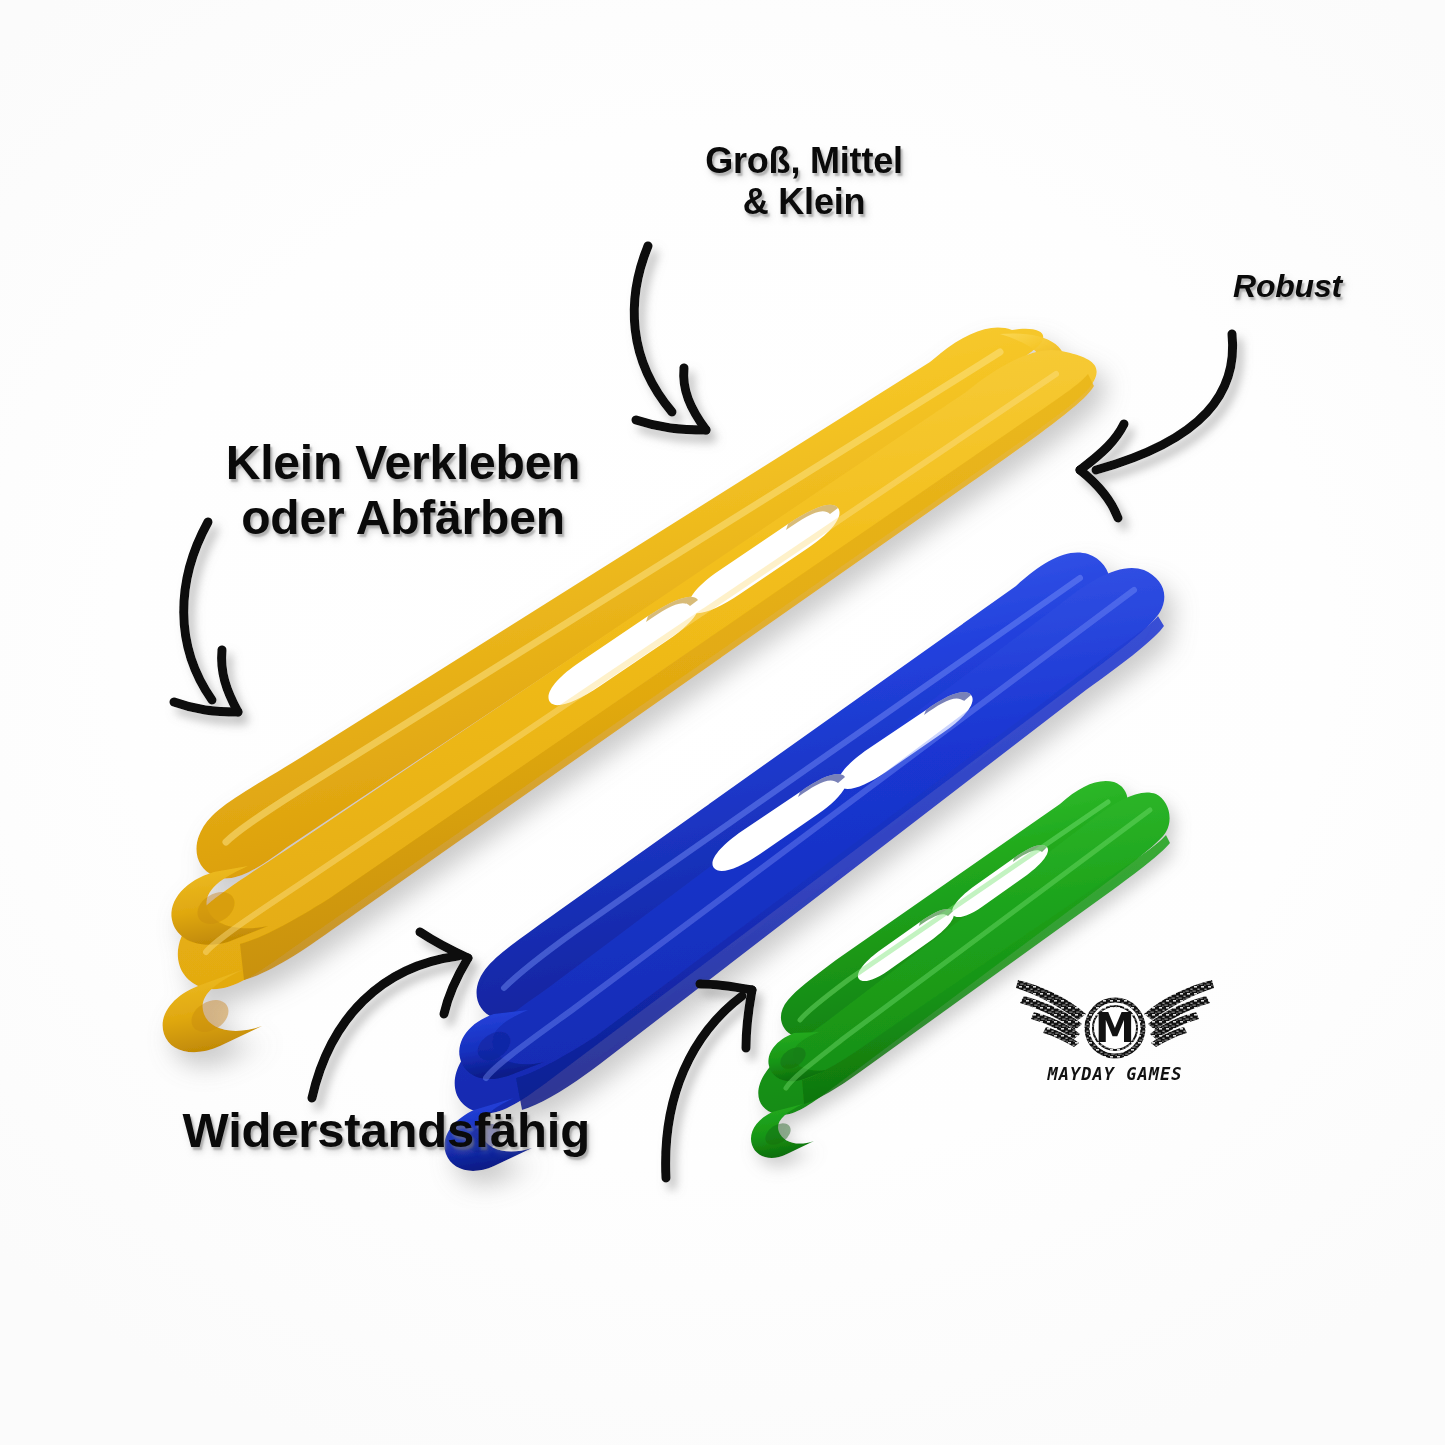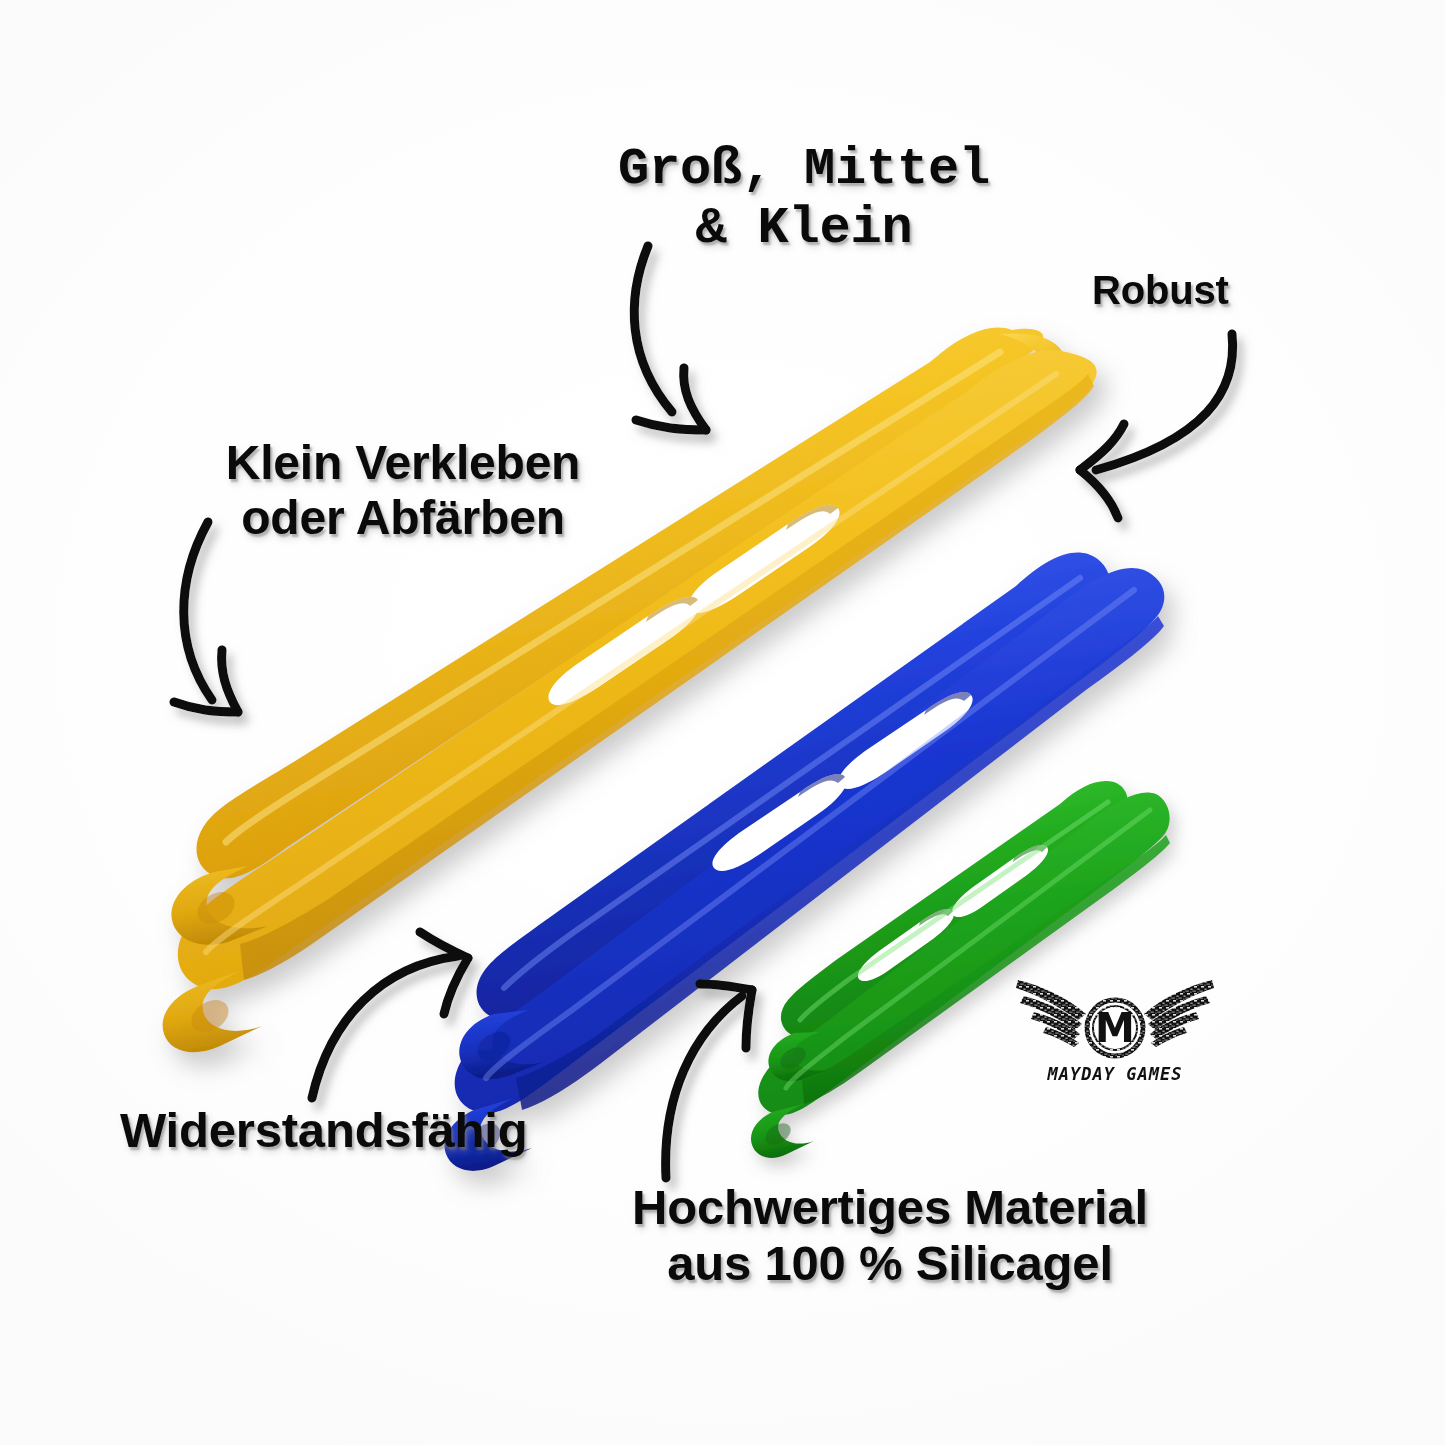--- a/index.html
+++ b/index.html
@@ -38,41 +38,41 @@
     line-height:1.14;
     letter-spacing:-0.2px;
     text-shadow:
        2px 3px 2px rgba(120,120,120,0.50),
        3px 5px 7px rgba(150,150,150,0.35);
     white-space:pre-line;
   }
   #label-size{
     left:614px;top:140px;
     width:380px;
-    font-size:52px;
+    font-size:36px;
     text-align:center;
-    font-family:Liberation Mono, monospace;
   }
   #label-nonstick{
     left:188px;top:436px;
     width:430px;
     font-size:48px;
     text-align:center;
   }
   #label-robust{
     left:1092px;top:268px;
     width:250px;
-    font-size:40px;
-    text-align:left;
+    font-size:32px;
+    text-align:right;
+    font-style:italic;
   }
   #label-durable{
     left:120px;top:1103px;
     width:470px;
     font-size:49px;
-    text-align:left;
+    text-align:right;
   }
   #label-material{
     left:590px;top:1180px;
     width:600px;
     font-size:49px;
     text-align:center;
   }
 
   
   .arrows{
@@ -380,22 +380,20 @@
   <div class="label" id="label-size">Groß, Mittel
 &amp; Klein</div>
 
   <div class="label" id="label-nonstick">Klein Verkleben
 oder Abfärben</div>
 
   <div class="label" id="label-robust">Robust</div>
 
   <div class="label" id="label-durable">Widerstandsfähig</div>
 
-  <div class="label" id="label-material">Hochwertiges Material
-aus 100 % Silicagel</div>
 
   <div id="logo">
     <svg viewBox="0 0 206 128">
       <defs>
         <pattern id="grunge" width="7" height="7" patternUnits="userSpaceOnUse">
           <rect width="7" height="7" fill="#111111"></rect>
           <rect x="0" y="0" width="3" height="1.6" fill="#ffffff" opacity="0.85"></rect>
           <rect x="4.4" y="2.6" width="2.2" height="1.2" fill="#ffffff" opacity="0.7"></rect>
           <rect x="1.2" y="4.6" width="3.4" height="1" fill="#ffffff" opacity="0.6"></rect>
           <rect x="5.4" y="5.6" width="1.4" height="1.2" fill="#ffffff" opacity="0.5"></rect>

